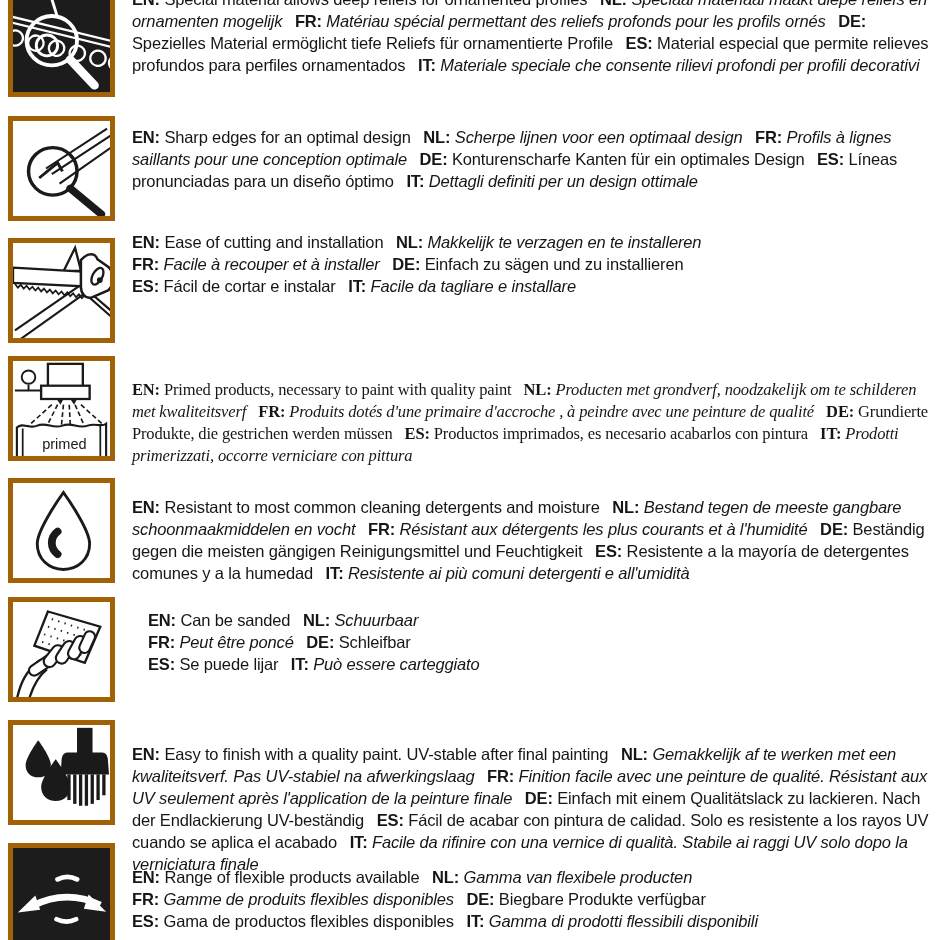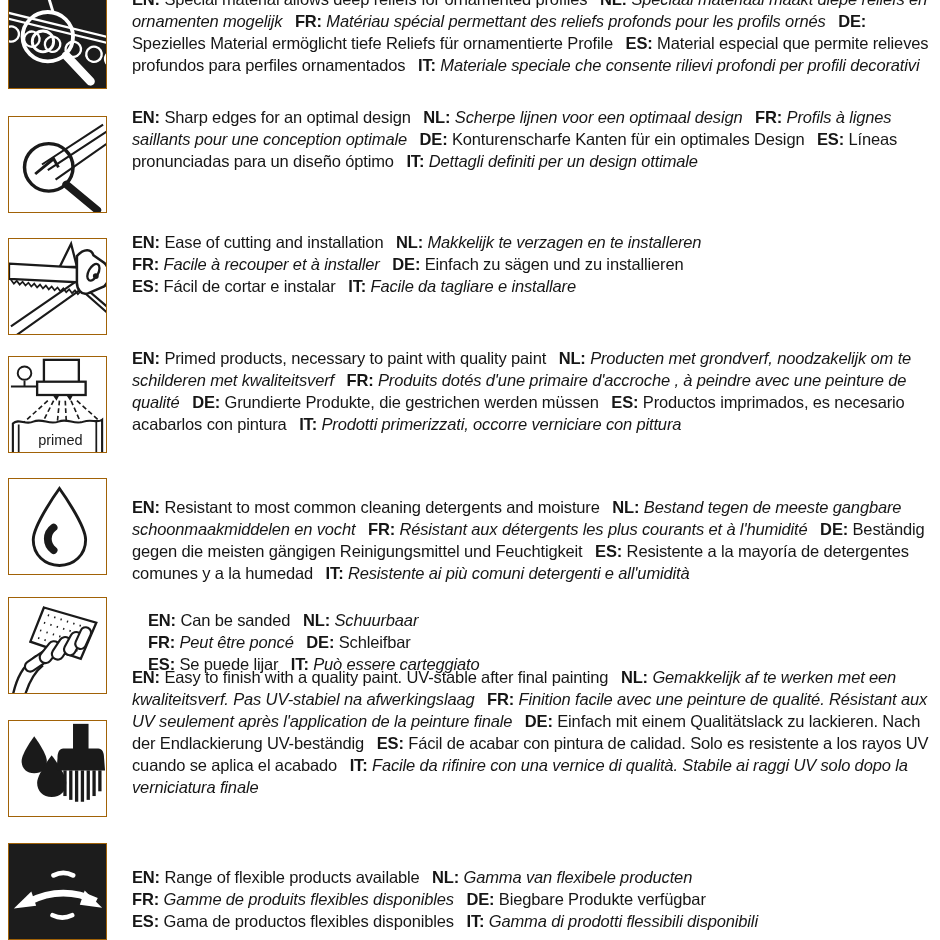--- a/index.html
+++ b/index.html
@@ -2,39 +2,39 @@
 <html><head>
 <meta charset="utf-8">
 <style>
   html,body{margin:0;padding:0;background:#ffffff;}
   .page{
     position:relative;width:940px;height:940px;overflow:hidden;background:#ffffff;
     font-family:"Liberation Sans",sans-serif;color:#161616;
   }
   .iconbox{
     position:absolute;left:8px;width:97px;height:95px;
-    border:1px solid #a16207;background:#ffffff;box-sizing:content-box;
+    border:5px solid #a16207;background:#ffffff;box-sizing:content-box;
   }
   .iconbox.inv{background:#1c1c1c;}
   .iconbox svg{display:block;width:97px;height:95px;}
   .rowtext{
     position:absolute;left:132px;width:801px;margin:0;
     font-size:16.5px;line-height:22px;letter-spacing:-0.15px;text-align:left;
   }
   .lbl{font-weight:700;font-style:normal;}
   .seg{font-style:normal;}
   .seg.it{font-style:italic;}
   
   .i1{top:-8px;} .t1{top:-12px;}
-  .i2{top:116px;} .t2{top:106px;}
+  .i2{top:116px;} .t2{top:126px;}
   .i3{top:238px;} .t3{top:231px;}
-  .i4{top:356px;} .t4{top:347px;}
+  .i4{top:356px;} .t4{top:379px;font-family:Liberation Serif, serif;}
   .i5{top:478px;} .t5{top:496px;}
   .i6{top:597px;} .t6{top:609px;margin-left:16px;}
-  .i7{top:720px;} .t7{top:666px;}
+  .i7{top:720px;} .t7{top:743px;}
   .i8{top:843px;} .t8{top:866px;}
   .primed-label{font-family:"Liberation Sans",sans-serif;font-size:15px;fill:#1a1a1a;}
 </style>
 </head>
 <body>
 
 <div class="page">
 
   <div class="iconbox inv i1">
     <svg viewBox="0 0 100 100" preserveAspectRatio="none" aria-hidden="true">

